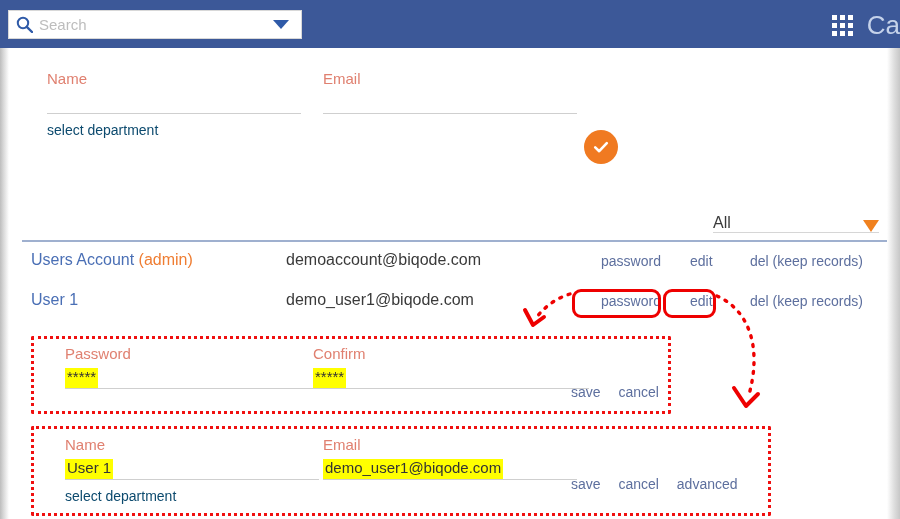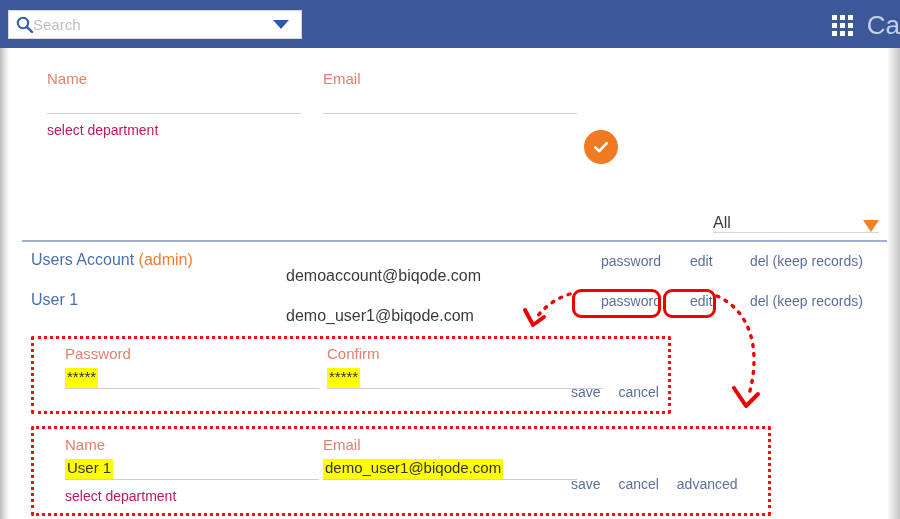--- a/index.html
+++ b/index.html
@@ -19,21 +19,21 @@
   }
   .search-box {
     position: absolute; left: 8px; top: 10px; width: 294px; height: 29px;
     background: #ffffff; border: 1px solid #d8d8d8;
     display: flex; align-items: center;
   }
   .search-icon { margin-left: 7px; width: 17px; height: 17px; flex: none; }
   .search-input {
     flex: 1; border: none; outline: none;
     font-family: "Liberation Sans", sans-serif;
-    font-size: 15px; color: #0c4a6e; background: transparent;
+    font-size: 15px; color: #0c4a6e; margin-left: 6px; background: transparent;
   }
   .search-input::placeholder { color: #bdbdbd; }
   .search-caret {
     width: 0; height: 0; margin-right: 12px;
     border-left: 8px solid transparent; border-right: 8px solid transparent;
     border-top: 9px solid #2f5aa8;
   }
   .brand { position: absolute; right: 0; top: 0; height: 50px; display: flex; align-items: center; }
   .grid-icon { width: 21px; height: 21px; display: block; }
   .brand-text {
@@ -65,21 +65,21 @@
   .field-line {
     border-bottom: 1px solid #cfcfcf; height: 26px;
     display: flex; align-items: flex-end;
   }
   .field-val {
     font-size: 15px; color: #333; line-height: 18px;
     padding: 0 2px 2px 2px; white-space: nowrap;
   }
   .hl { background: #ffff00; }
   .sub-link {
-    font-size: 14px; color: #be185d; margin-top: 8px; white-space: nowrap;
+    font-size: 14px; color: #0c4a6e; margin-top: 8px; white-space: nowrap;
   }
 
   
   .top-form { position: absolute; left: 22px; top: 22px; width: 560px; }
 
   .check-badge {
     position: absolute; left: 575px; top: 82px;
     width: 34px; height: 34px; border-radius: 50%;
     background: #f07a21; display: flex; align-items: center; justify-content: center;
   }
@@ -102,21 +102,21 @@
   }
   .users-divider {
     position: absolute; left: 13px; top: 192px; right: 0px; height: 2px;
     background: #9fb0cf;
   }
 
   
   .row { position: absolute; left: 22px; right: 8px; height: 30px; }
   .row .uname { position: absolute; left: 0; top: 0; font-size: 16px; color: #4a6fb5; white-space: nowrap; }
   .row .uadmin { color: #ef7d32; }
-  .row .uemail { position: absolute; left: 255px; top: 16px; font-size: 16px; color: #3a3a3a; white-space: nowrap; }
+  .row .uemail { position: absolute; left: 255px; top: 0; font-size: 16px; color: #3a3a3a; white-space: nowrap; }
   .act { position: absolute; top: 2px; font-size: 14px; color: #5d6f9e; white-space: nowrap; }
 
   
   .ann-box {
     position: absolute; border: 3px dotted #f01010; border-radius: 2px;
     pointer-events: none;
   }
   .ann-pill {
     position: absolute; border: 3px solid #ee0000; border-radius: 9px;
     pointer-events: none;
@@ -234,21 +234,21 @@
 
       <div class="panel" style="left:22px; top:288px; width:640px; height:78px;">
 
         <div class="field" style="left:18px; top:9px; width:254px;">
           <div class="field-label">Password</div>
           <div class="field-line">
             <div class="field-val hl">*****</div>
           </div>
         </div>
 
-        <div class="field" style="left:280px; top:9px; width:276px;">
+        <div class="field" style="left:266px; top:9px; width:276px;">
           <div class="field-label">Confirm</div>
           <div class="field-line">
             <div class="field-val hl">*****</div>
           </div>
         </div>
 
         <div class="links" style="left:540px; top:48px;">
           <span>save</span>
           <span>cancel</span>
         </div>

